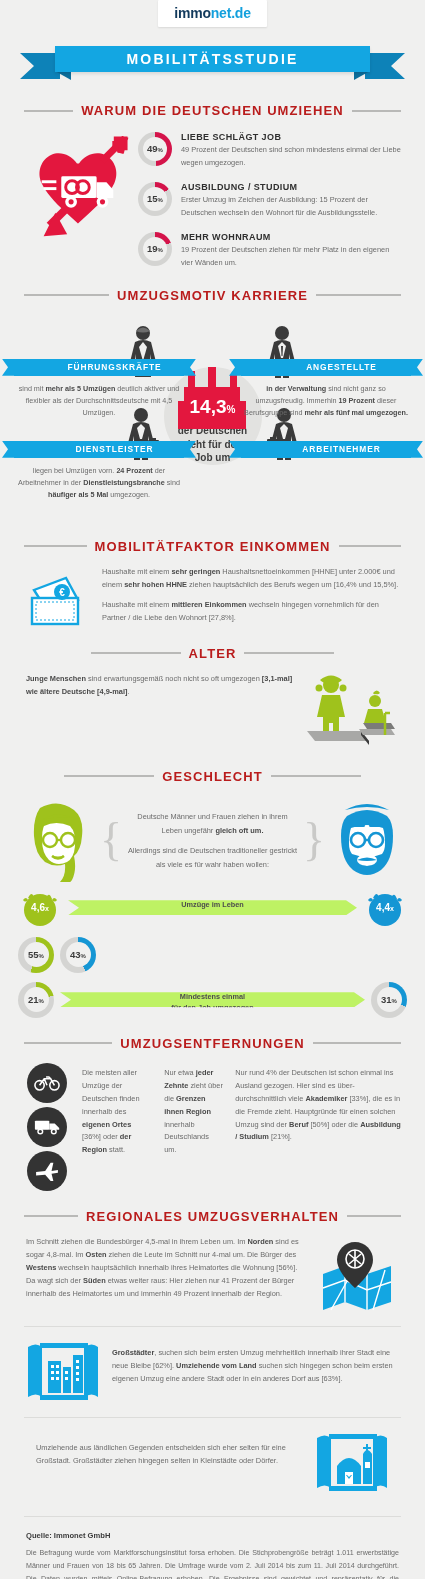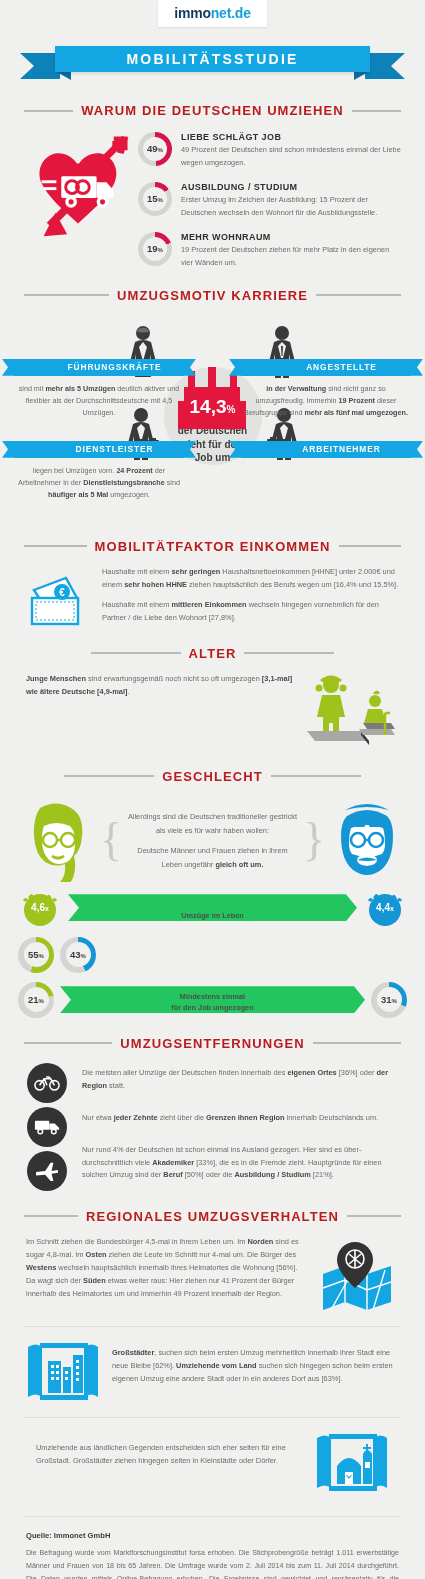--- a/index.html
+++ b/index.html
@@ -93,41 +93,41 @@
   .s4-ic{width:96px;flex:none;}
 
   
   .s5-top{display:flex;align-items:center;justify-content:center;gap:4px;padding:4px 20px 0;}
   .s5-face{width:76px;flex:none;}
   .brace{font-size:46px;color:#c9c9c7;font-weight:300;line-height:.8;font-family:"Liberation Serif",serif;}
   .s5-mid{flex:1;text-align:center;}
   .s5-mid p{font-size:7.4px;line-height:1.85;}
   .s5-rows{padding:6px 18px 0;display:flex;flex-direction:column;gap:9px;}
   .s5-row{display:flex;align-items:center;gap:6px;}
-  .chev{flex:1;height:27px;background:#22c55e;position:relative;
-        display:flex;align-items:flex-end;justify-content:center;text-align:center;
+  .chev{flex:1;height:15px;background:#bef264;position:relative;
+        display:flex;align-items:flex-start;justify-content:center;text-align:center;
         clip-path:polygon(0 0,calc(100% - 11px) 0,100% 50%,calc(100% - 11px) 100%,0 100%,11px 50%);}
   .chev span{font-size:7.3px;font-weight:bold;color:#4d4d4d;line-height:1.45;}
   .bag{flex:none;width:44px;height:40px;position:relative;display:flex;
        align-items:center;justify-content:center;}
   .bag .lbl{position:relative;font-size:10px;font-weight:bold;color:#fff;z-index:2;}
   .bag .lbl i{font-style:normal;font-size:7px;}
   .gdonut{flex:none;position:relative;width:36px;height:36px;border-radius:50%;}
   .gdonut .hole{position:absolute;inset:5.5px;background:#f0f0ef;border-radius:50%;
                 display:flex;align-items:center;justify-content:center;}
   .gdonut .val{font-size:9.5px;font-weight:bold;color:#3c3c3c;}
   .gdonut .val i{font-style:normal;font-size:6px;}
 
   
   .s6{display:flex;padding:0 24px;gap:12px;align-items:flex-start;}
   .s6-ic{width:46px;flex:none;display:flex;flex-direction:column;align-items:center;}
   .cic{width:40px;height:40px;border-radius:50%;background:#333333;
        display:flex;align-items:center;justify-content:center;}
   .cic + .cic{margin-top:4px;}
-  .s6-tx{flex:1;padding-top:4px;display:flex;flex-direction:column;gap:12px;}
+  .s6-tx{flex:1;padding-top:4px;display:flex;flex-direction:row;gap:12px;}
 
   
   .s7a{display:flex;padding:0 26px;gap:10px;align-items:flex-start;}
   .s7a .tx{flex:1;}
   .s7a .ic{width:88px;flex:none;padding-top:4px;}
   .s7b{display:flex;padding:0 26px;gap:12px;align-items:flex-start;}
   .s7b .ic{width:74px;flex:none;}
   .s7b .tx{flex:1;padding-top:6px;}
   .s7c{display:flex;padding:0 36px;gap:12px;align-items:flex-start;}
   .s7c .tx{flex:1;padding-top:10px;}
@@ -421,22 +421,22 @@
           <path d="M32 56 q6 5 12 0"></path>
         </g>
         <g fill="#9fc21c">
           <path d="M32 55 q6 6 12 0 q-6 3-12 0z"></path>
           <path d="M22 20 q14-10 30-2 q-12-2-30 2z"></path>
         </g>
       </svg>
     </div>
     <span class="brace">{</span>
     <div class="s5-mid">
+      <p>Deutsche Männer und Frauen ziehen in ihrem Leben ungefähr <b>gleich oft um.</b></p>
       <p>Allerdings sind die Deutschen traditioneller gestrickt als viele es für wahr haben wollen:</p>
-      <p>Deutsche Männer und Frauen ziehen in ihrem Leben ungefähr <b>gleich oft um.</b></p>
     </div>
     <span class="brace">}</span>
     <div class="s5-face">
       <svg viewBox="0 0 76 82" width="76" height="82">
         <g fill="#1596d4">
           <path d="M18 16 q20-12 40 0 q6 6 6 20 q0 24-12 34 q-14 10-28 0 q-12-10-12-34 q0-14 6-20z"></path>
         </g>
         <g fill="#ffffff">
           <path d="M22 28 q16-6 32 0 q2 6 2 16 q0 6-3 10 q-14 6-30 0 q-3-4-3-10 q0-10 2-16z"></path>
         </g>

